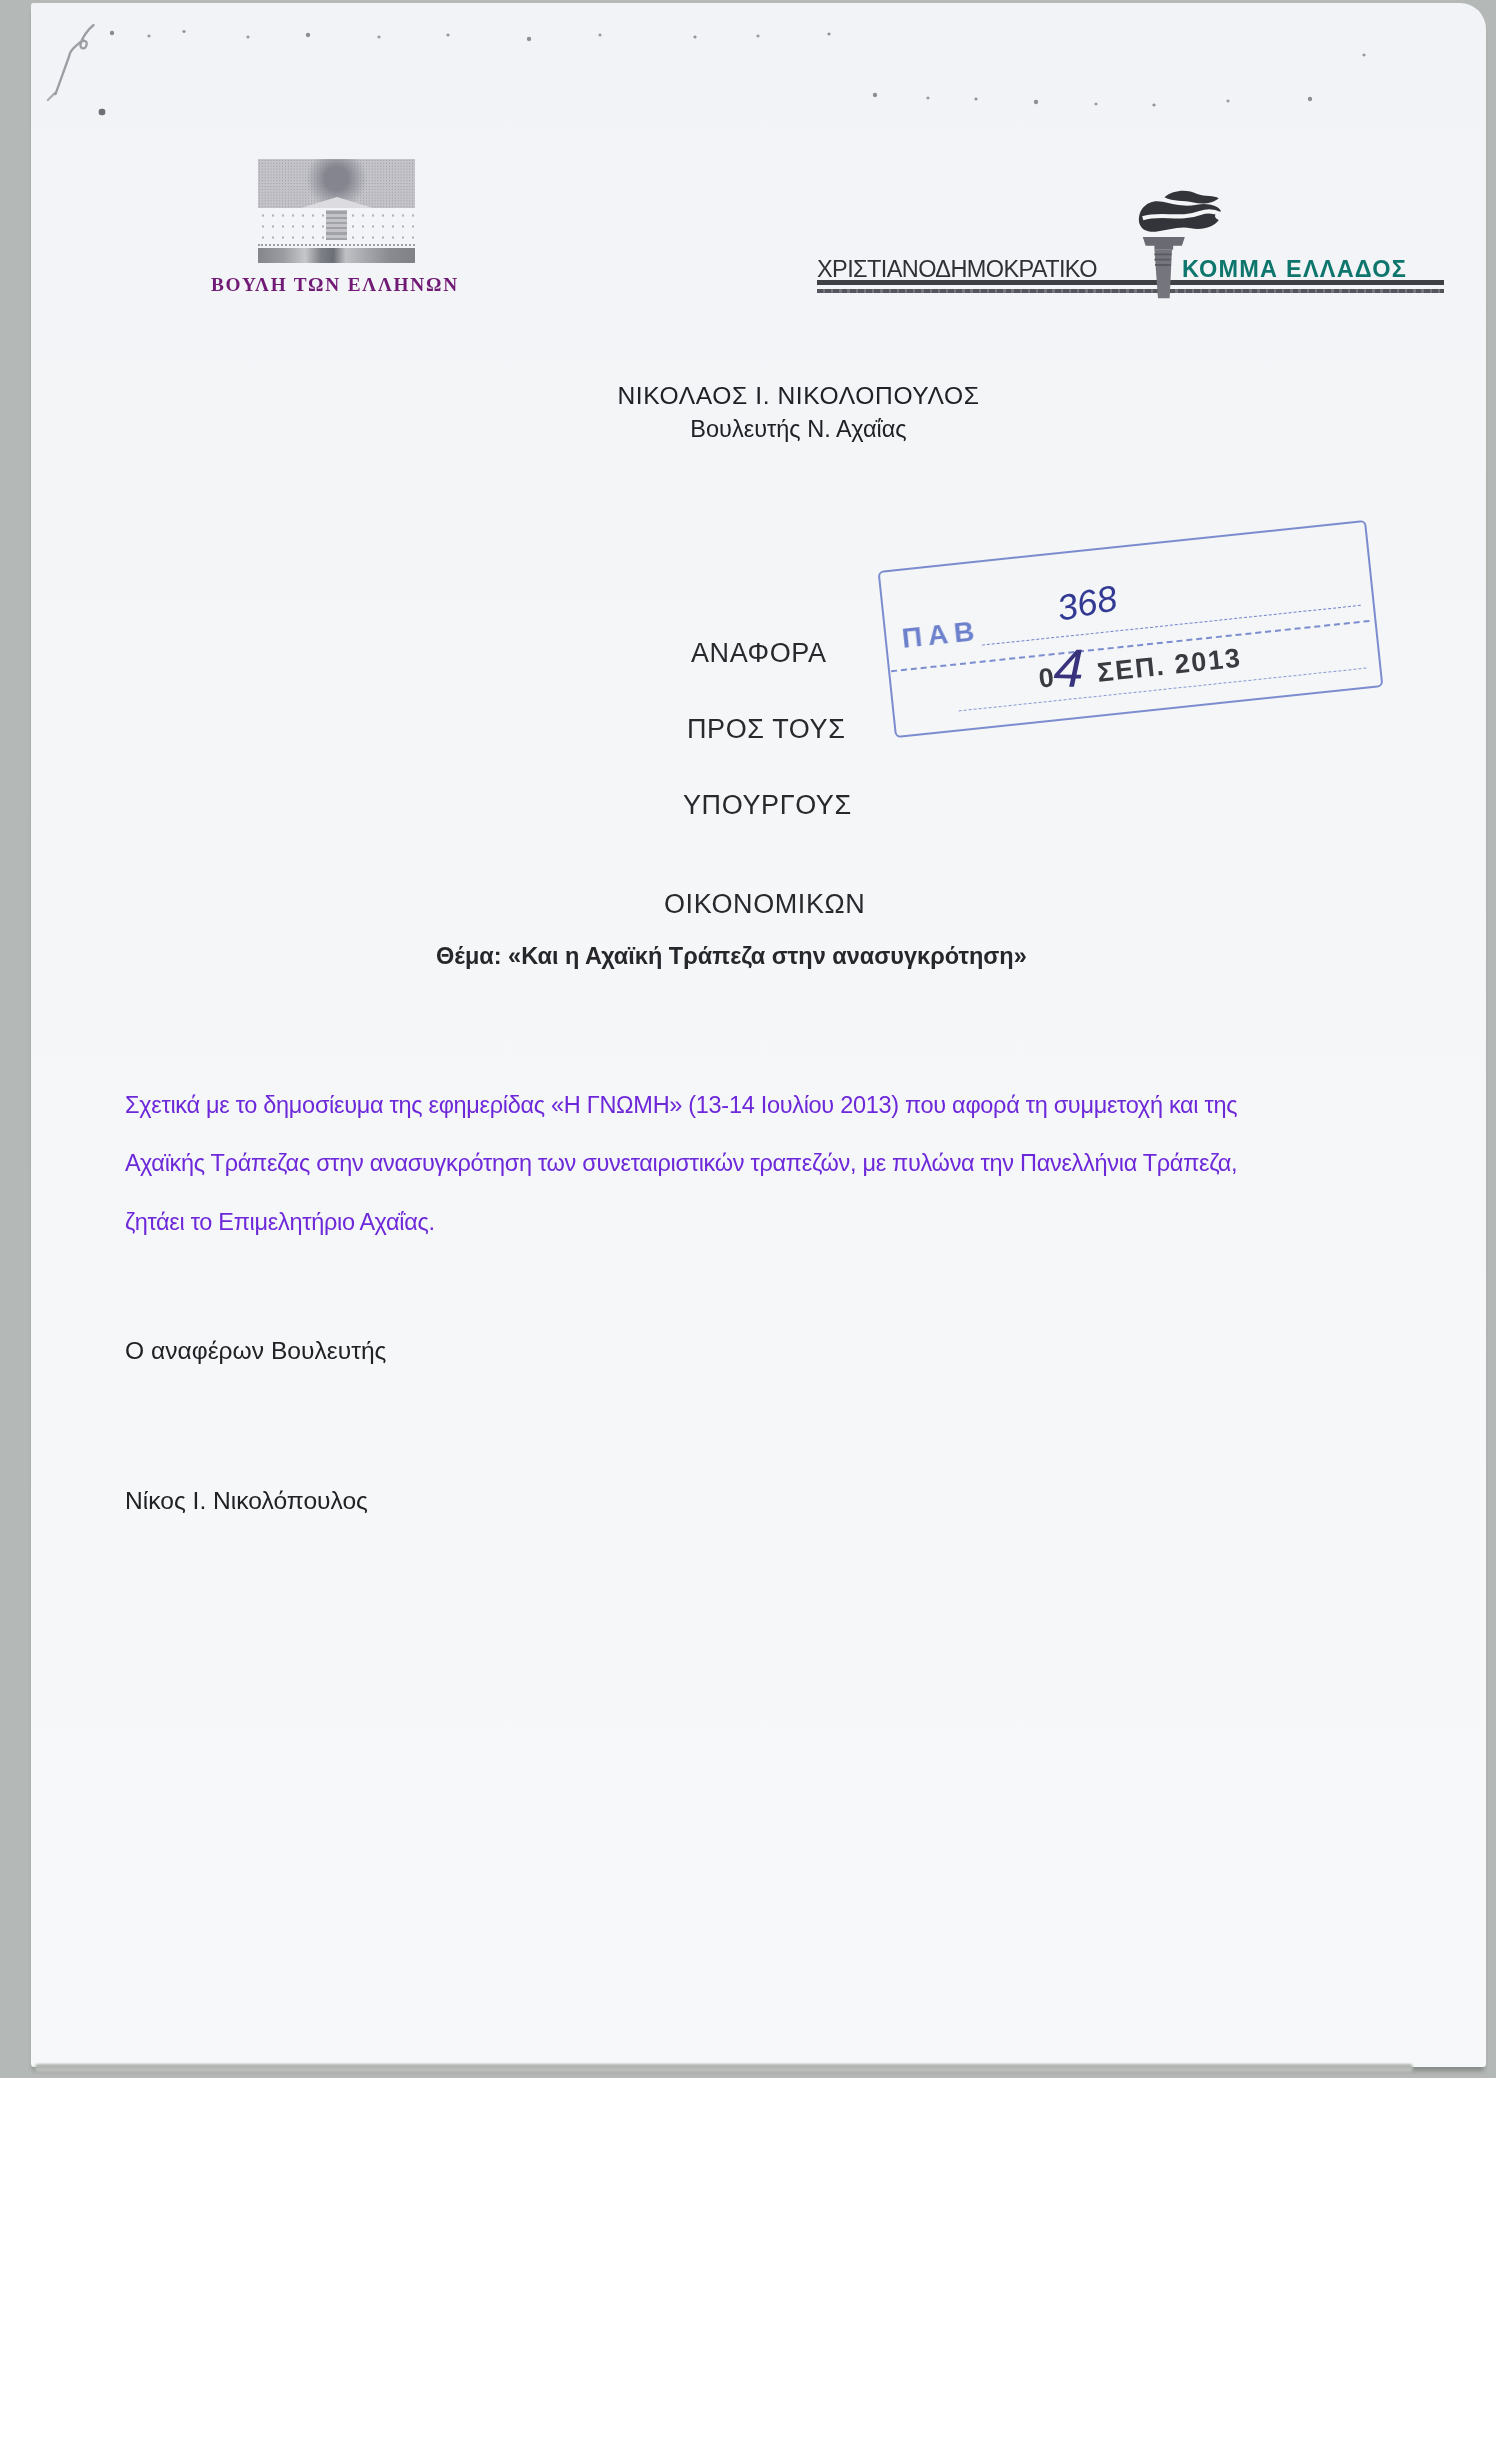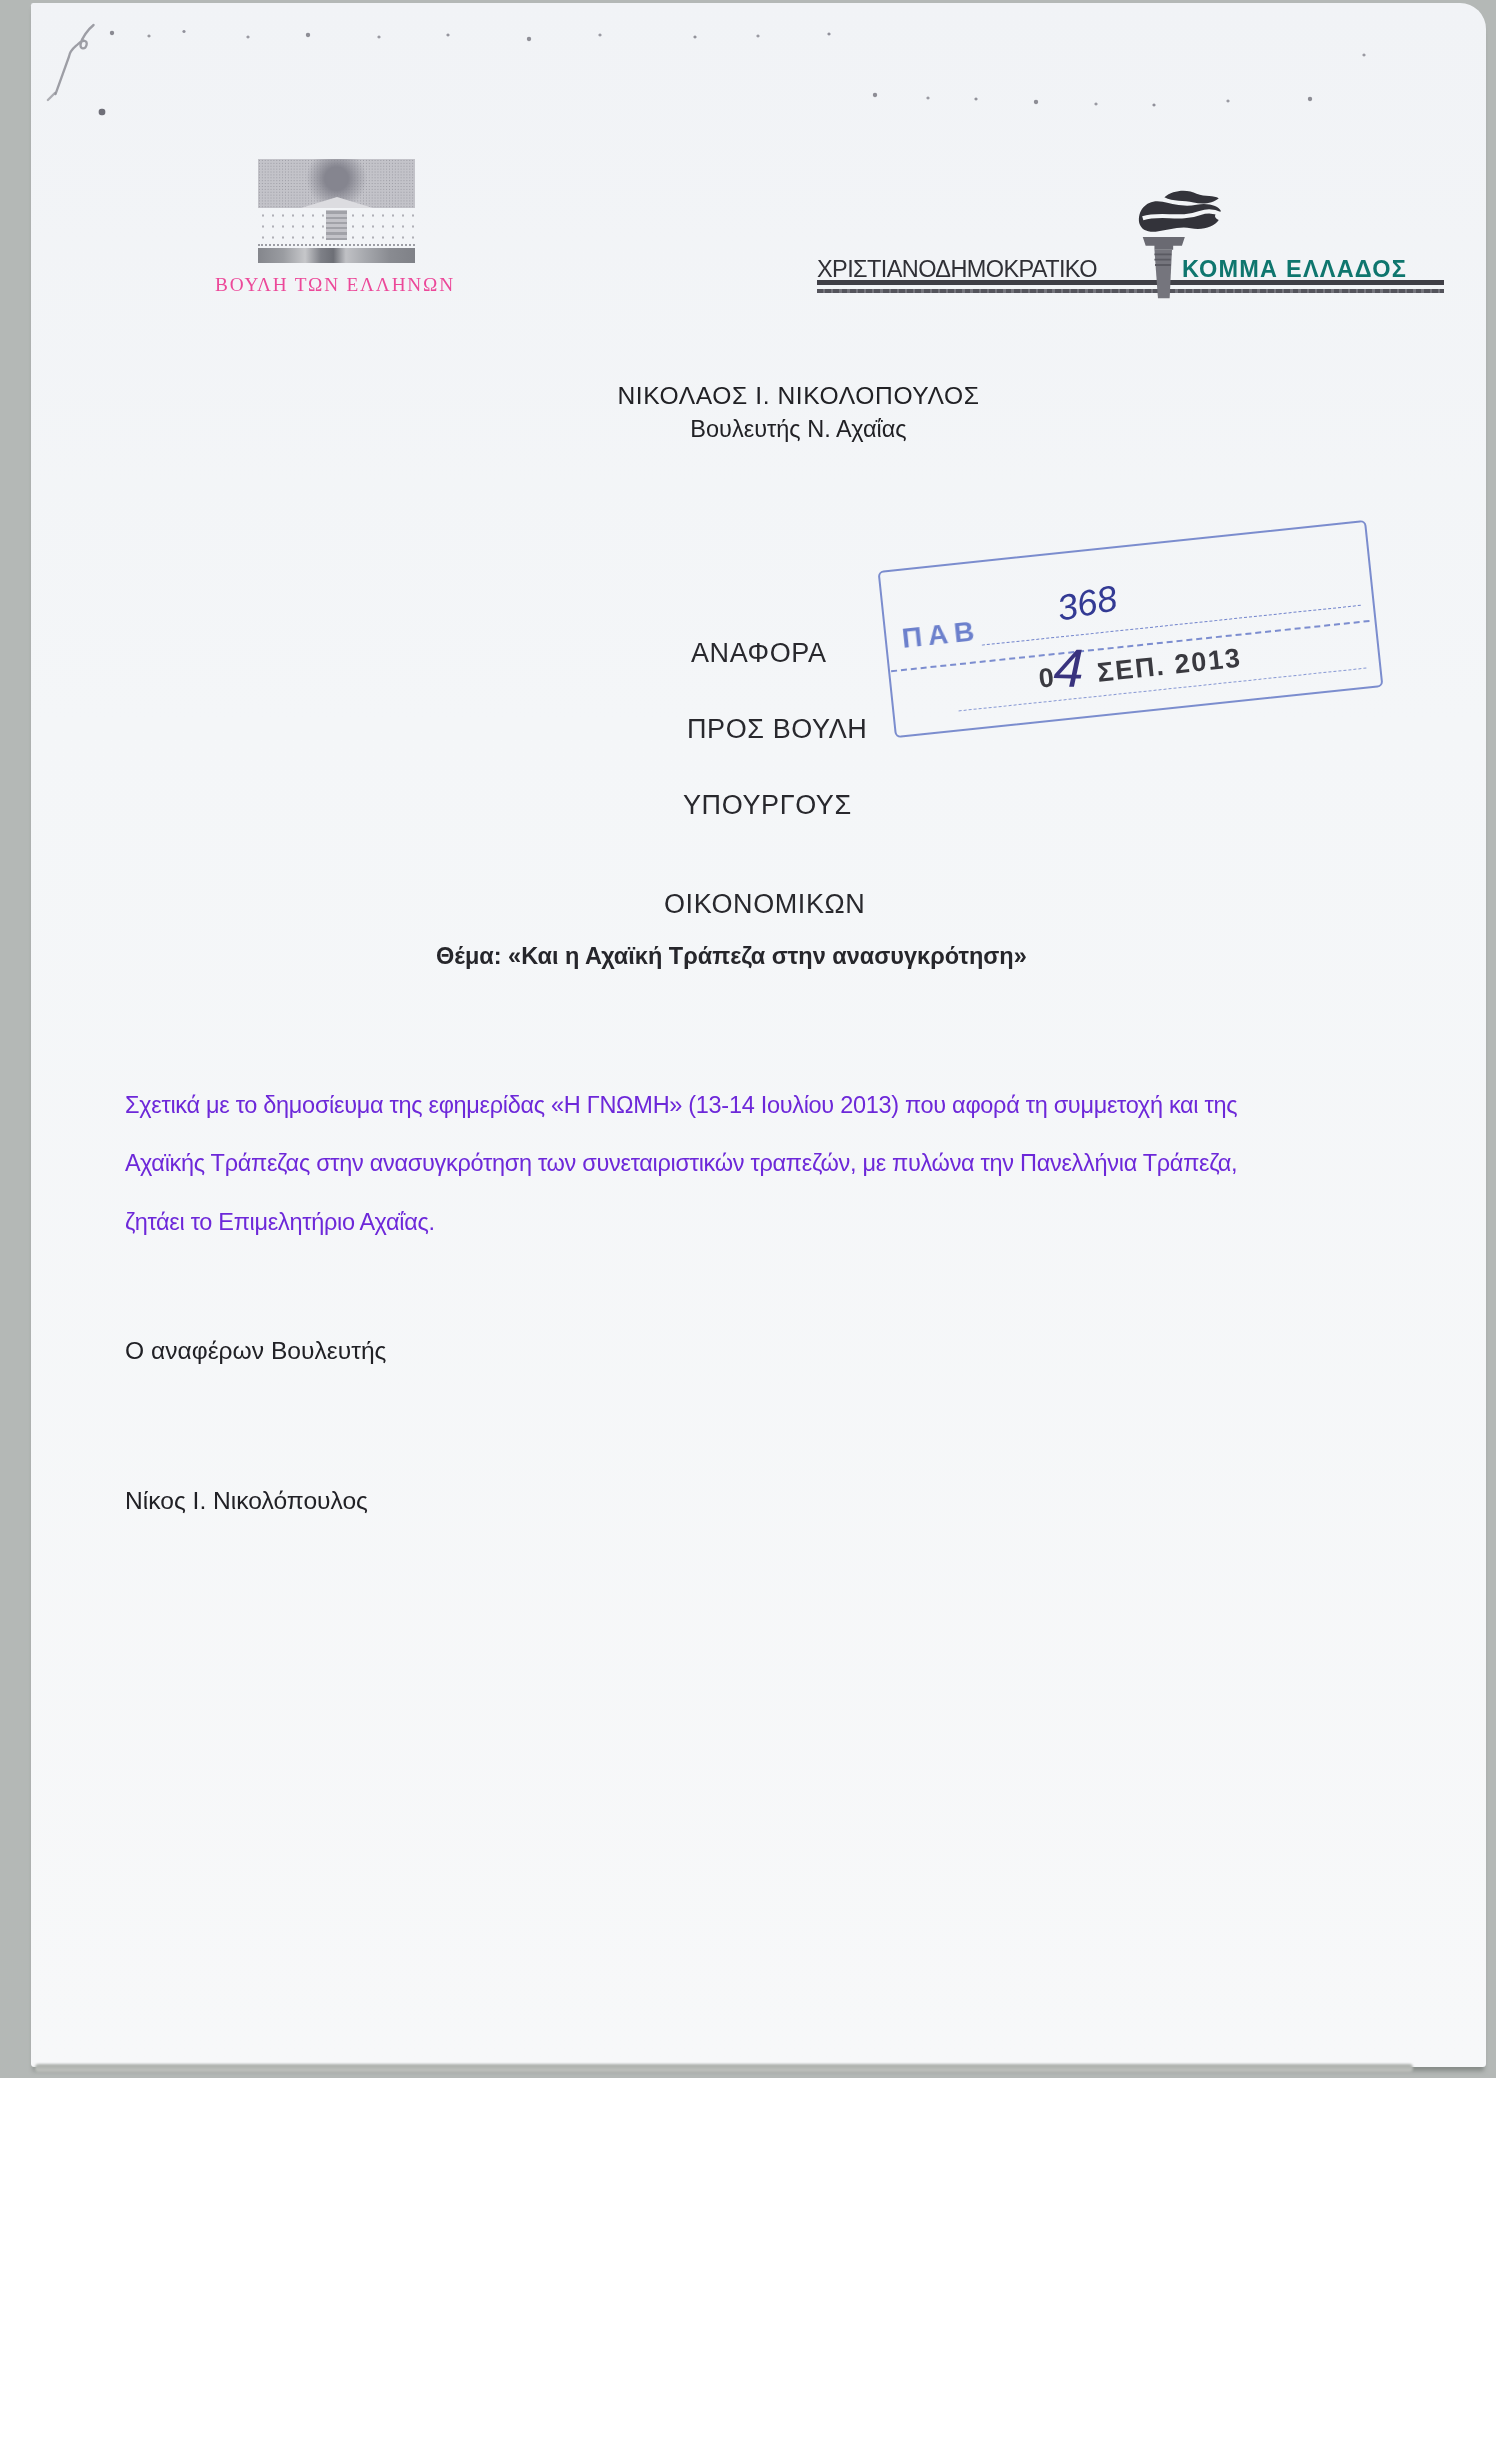--- a/index.html
+++ b/index.html
@@ -37,21 +37,21 @@
   .logo-mid{position:relative;width:157px;height:34px;margin-top:1.8px;
       background-image:radial-gradient(#8d8d96 0.9px, transparent 1.2px);
       background-size:10px 11px;opacity:.65;
       border-bottom:2.3px dotted #6f6f78;}
   .logo-door{position:absolute;left:68px;top:0;width:21px;height:30.5px;
       background:repeating-linear-gradient(0deg,#77777f 0 2.3px,#aaaab1 2.3px 5.3px);}
   .logo-base{width:157px;height:15.2px;margin-top:1.8px;
       background:linear-gradient(90deg,#84868c 0%,#9a9ca1 16%,#c6c7ca 30%,#7e8087 40%,
         #6d6f76 48%,#c0c1c5 56%,#a7a9ae 68%,#898b91 84%,#7f8187 100%);}
   .logo-caption{left:195px;top:274px;width:280px;text-align:center;
-      font-family:"Liberation Serif", serif;font-size:19.3px;letter-spacing:1.8px;color:#ec4899;}
+      font-family:"Liberation Serif", serif;font-size:19.3px;letter-spacing:1.8px;color:#701a75;font-weight:bold;}
   
   .party-left{left:817px;top:256px;font-size:23.5px;font-weight:normal;color:#303036;
       letter-spacing:-0.6px;white-space:nowrap;}
   .party-right{left:1182px;top:256px;font-size:23.5px;font-weight:bold;color:#0f766e;
       letter-spacing:1.2px;white-space:nowrap;}
   .rule1{left:817px;top:280px;width:627px;height:4.7px;background:#3f3f46;}
   .rule2{left:817px;top:289px;width:627px;height:4.1px;
       background:repeating-linear-gradient(90deg,#54545c 0 5.9px,#74747c 5.9px 8.2px);}
   .torch{left:1132px;top:189px;z-index:3;}
   
@@ -131,21 +131,21 @@
   <div class="abs stamp-num">368</div>
   <div class="abs stamp-dash1"></div>
   <div class="abs stamp-dash2"></div>
   <div class="abs date-zero">0</div>
   <div class="abs date-hand">4</div>
   <div class="abs date-rest">ΣΕΠ. 2013</div>
   <div class="abs stamp-dash3"></div>
 </div>
 
 <div class="abs doc-label type-label">ΑΝΑΦΟΡΑ</div>
-<div class="abs doc-label to1">ΠΡΟΣ ΒΟΥΛΗ</div>
+<div class="abs doc-label to1">ΠΡΟΣ ΤΟΥΣ</div>
 <div class="abs doc-label to2">ΥΠΟΥΡΓΟΥΣ</div>
 <div class="abs doc-label to3">ΟΙΚΟΝΟΜΙΚΩΝ</div>
 <div class="abs subject">Θέμα: «Και η Αχαϊκή Τράπεζα στην ανασυγκρότηση»</div>
 
 <div class="abs body-line bl0">Σχετικά με το δημοσίευμα της εφημερίδας «Η ΓΝΩΜΗ» (13-14 Ιουλίου 2013) που αφορά τη συμμετοχή και της</div>
 <div class="abs body-line bl1">Αχαϊκής Τράπεζας στην ανασυγκρότηση των συνεταιριστικών τραπεζών, με πυλώνα την Πανελλήνια Τράπεζα,</div>
 <div class="abs body-line bl2">ζητάει το Επιμελητήριο Αχαΐας.</div>
 
 <div class="abs closing">Ο αναφέρων Βουλευτής</div>
 <div class="abs signature">Νίκος Ι. Νικολόπουλος</div>

